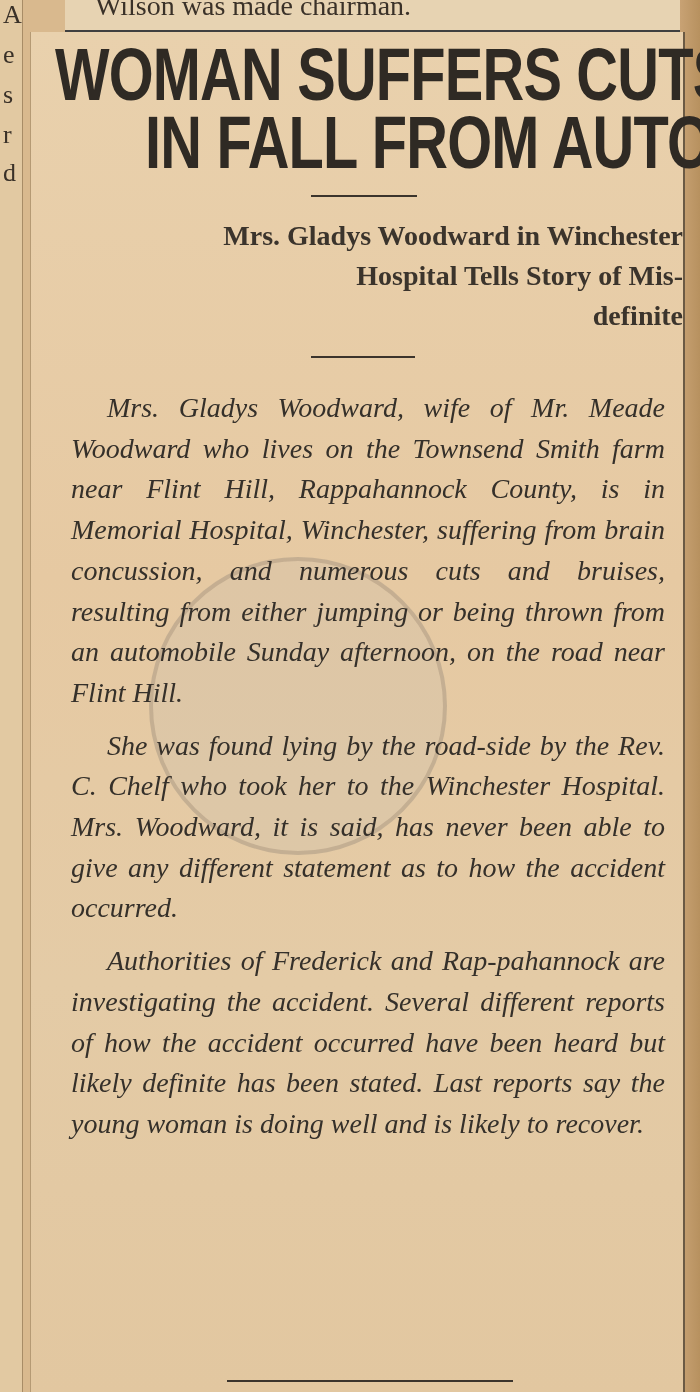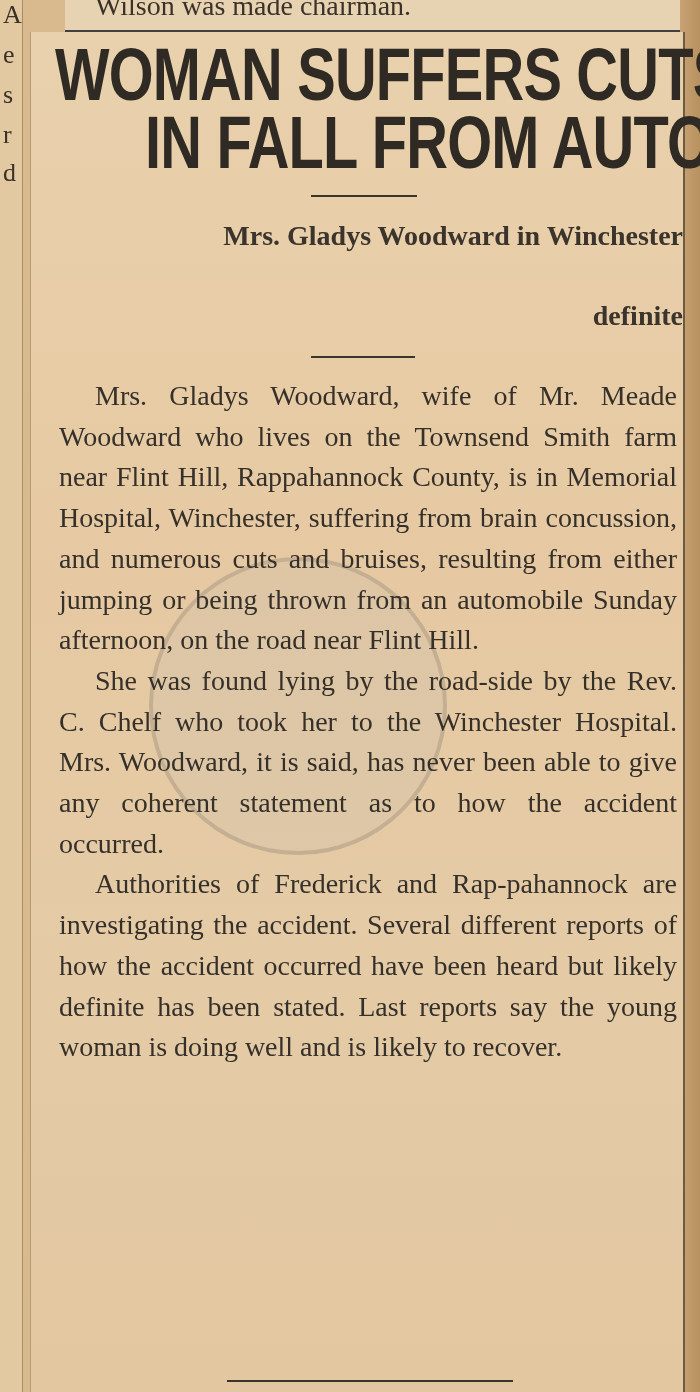--- a/index.html
+++ b/index.html
@@ -49,21 +49,21 @@
   .deck {
     position:absolute; left:0; width:652px; text-align:right;
     font-family:"Liberation Serif", serif; font-weight:bold;
     font-size:28px; color:#3b342c; line-height:40px;
   }
   .body {
     position:absolute; left:28px; width:618px;
     font-family:"Liberation Serif", serif; font-size:28px;
     color:#35302a; line-height:40.7px; text-align:justify;
   }
-  .body p { margin:0; text-indent:36px; }
+  .body p { margin:12px; text-indent:36px;font-style:italic; }
   .watermark {
     position:absolute; left:118px; top:525px; width:290px; height:290px;
     border-radius:50%; border:4px solid rgba(150,130,110,0.35);
     background:rgba(200,190,175,0.25);
   }
 </style>
 </head>
 <body>
 
 <div class="left-strip">
@@ -82,24 +82,25 @@
 
 <div class="clip">
   <div class="watermark"></div>
 
   <div class="headline h1">WOMAN SUFFERS CUTS</div>
   <div class="headline h2">IN FALL FROM AUTO</div>
 
   <div class="rule" style="left:280px; top:163px; width:106px;"></div>
 
   <div class="deck" style="top:184px;">Mrs. Gladys Woodward in Winchester</div>
+  <div class="deck" style="top:224px;">Hospital Tells Story of Mis-</div>
   <div class="deck" style="top:264px;">definite</div>
 
   <div class="rule" style="left:280px; top:324px; width:104px;"></div>
 
   <div class="body" style="top:344px;">
     <p>Mrs. Gladys Woodward, wife of Mr. Meade Woodward who lives on the Townsend Smith farm near Flint Hill, Rappahannock County, is in Memorial Hospital, Winchester, suffering from brain concussion, and numerous cuts and bruises, resulting from either jumping or being thrown from an automobile Sunday afternoon, on the road near Flint Hill.</p>
-    <p>She was found lying by the road-side by the Rev. C. Chelf who took her to the Winchester Hospital. Mrs. Woodward, it is said, has never been able to give any coherent statement as to how the accident occurred.</p>
+    <p>She was found lying by the road-side by the Rev. C. Chelf who took her to the Winchester Hospital. Mrs. Woodward, it is said, has never been able to give any different statement as to how the accident occurred.</p>
     <p>Authorities of Frederick and Rap-pahannock are investigating the accident. Several different reports of how the accident occurred have been heard but likely definite has been stated. Last reports say the young woman is doing well and is likely to recover.</p>
   </div>
 
   <div class="rule" style="left:196px; top:1348px; width:286px;"></div>
 </div>
 
 </body></html>

